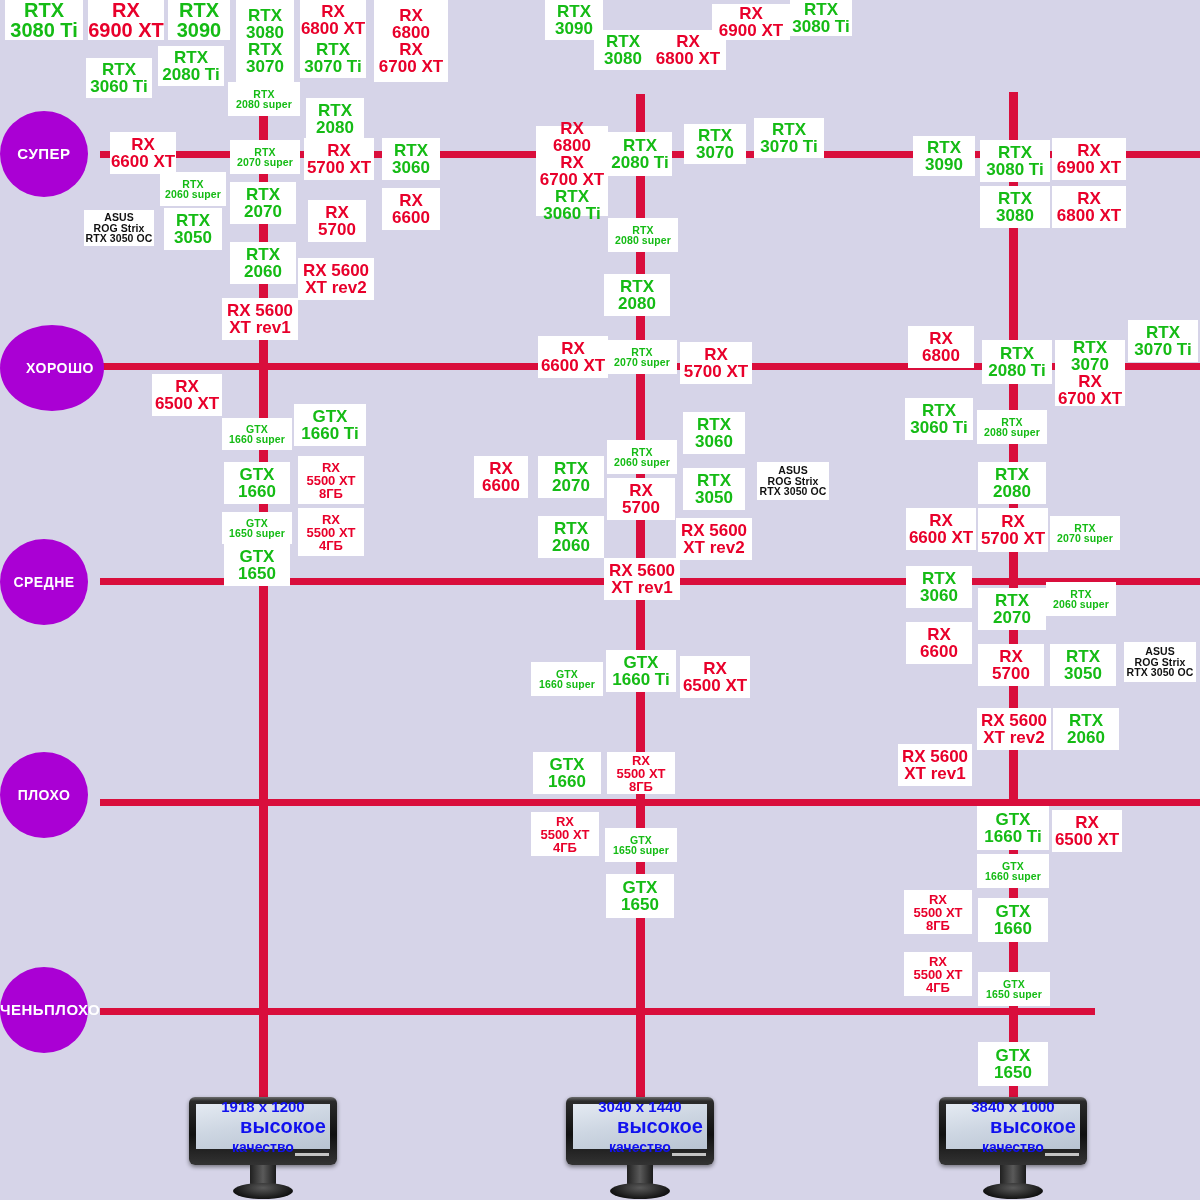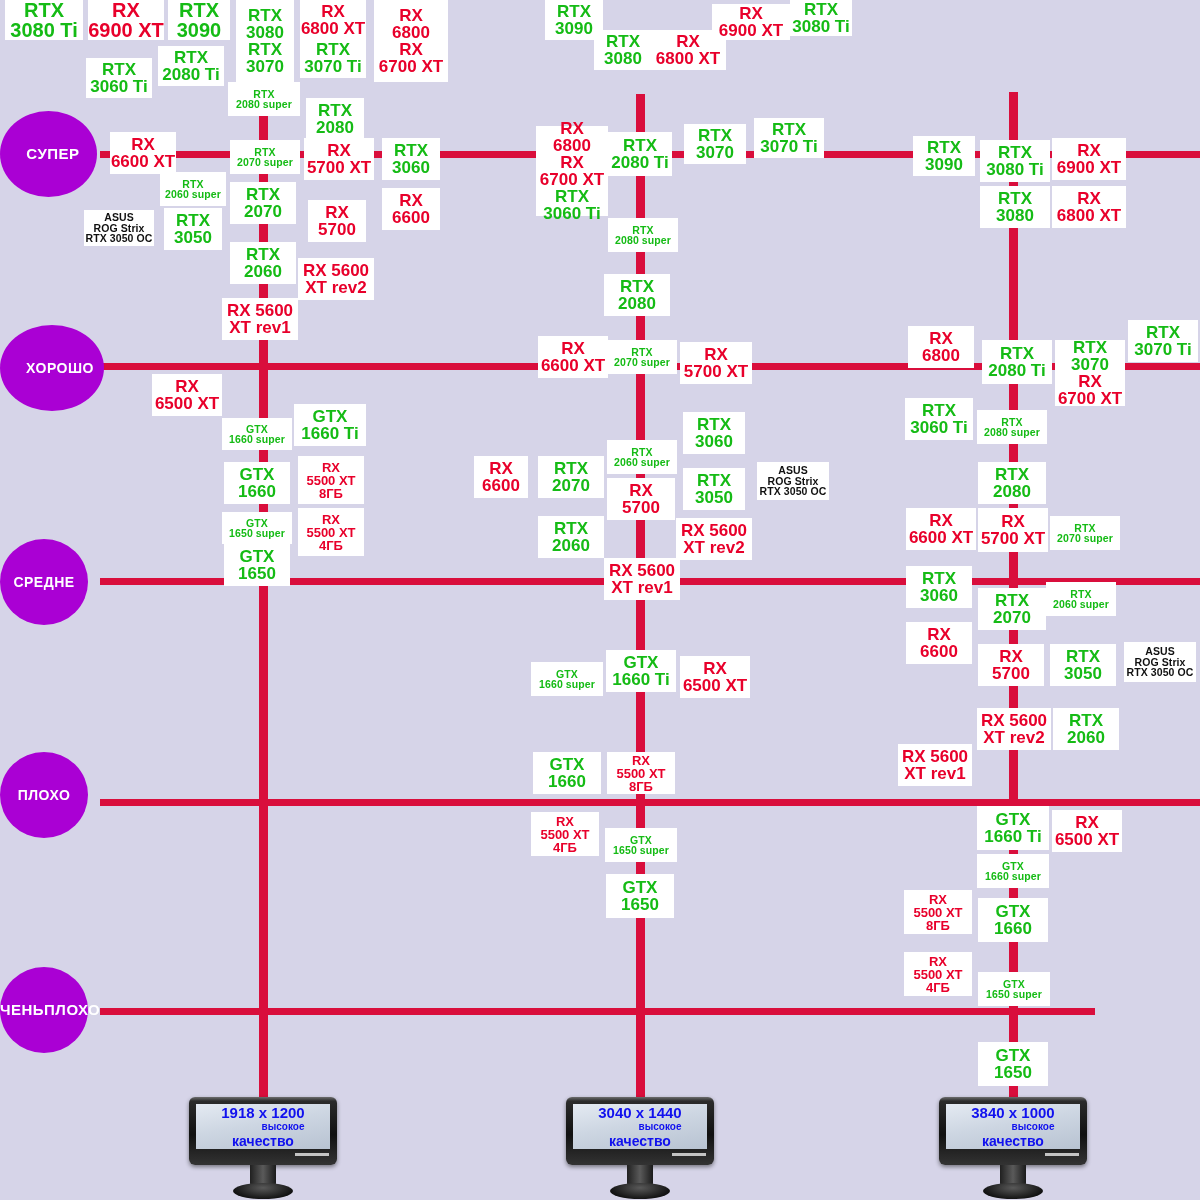--- a/index.html
+++ b/index.html
@@ -76,21 +76,21 @@
     position:absolute;
     background:linear-gradient(90deg,#202020,#5a5a5a,#1a1a1a);
     border-radius:0 0 4px 4px;
   }
   .mon-base{
     position:absolute;
     background:radial-gradient(ellipse at 50% 30%,#595959,#141414 70%);
     border-radius:50%;
   }
   .mon-l1{font-size:15px;}
-  .mon-l2{font-size:10px;margin-left:40px;}
+  .mon-l2{font-size:20px;margin-left:40px;}
   .mon-l3{font-size:14px;}
   .strip{position:absolute;background:#c3c3c3;}
 </style>
 </head>
 <body>
 
 <div id="stage">
   <div id="lines-layer">
       <div class="hline" style="left: 100px; top: 151px; width: 1100px;"></div>
       <div class="hline" style="left: 100px; top: 363px; width: 1100px;"></div>
@@ -504,21 +504,21 @@
       <div class="card tiny" style="left: 978px; top: 972px; width: 72px; height: 34px;">
         <span class="ln nv">GTX</span>
         <span class="ln nv">1650 super</span>
       </div>
       <div class="card mid" style="left: 978px; top: 1042px; width: 70px; height: 44px;">
         <span class="ln nv">GTX</span>
         <span class="ln nv">1650</span>
       </div>
     </div>
   <div id="bubbles-layer">
-      <div class="bubble" style="left: 0px; top: 111px; width: 88px; height: 86px; font-size: 15px; padding-left: 9px;">
+      <div class="bubble" style="left: 0px; top: 111px; width: 88px; height: 86px; font-size: 15px;">
         <div>СУПЕР</div>
       </div>
       <div class="bubble" style="left: 0px; top: 325px; width: 88px; height: 86px; font-size: 14px; padding-left: 16px;">
         <div>ХОРОШО</div>
       </div>
       <div class="bubble" style="left: 0px; top: 539px; width: 88px; height: 86px; font-size: 14px;">
         <div>СРЕДНЕ</div>
       </div>
       <div class="bubble" style="left: 0px; top: 752px; width: 88px; height: 86px; font-size: 14px;">
         <div>ПЛОХО</div>

